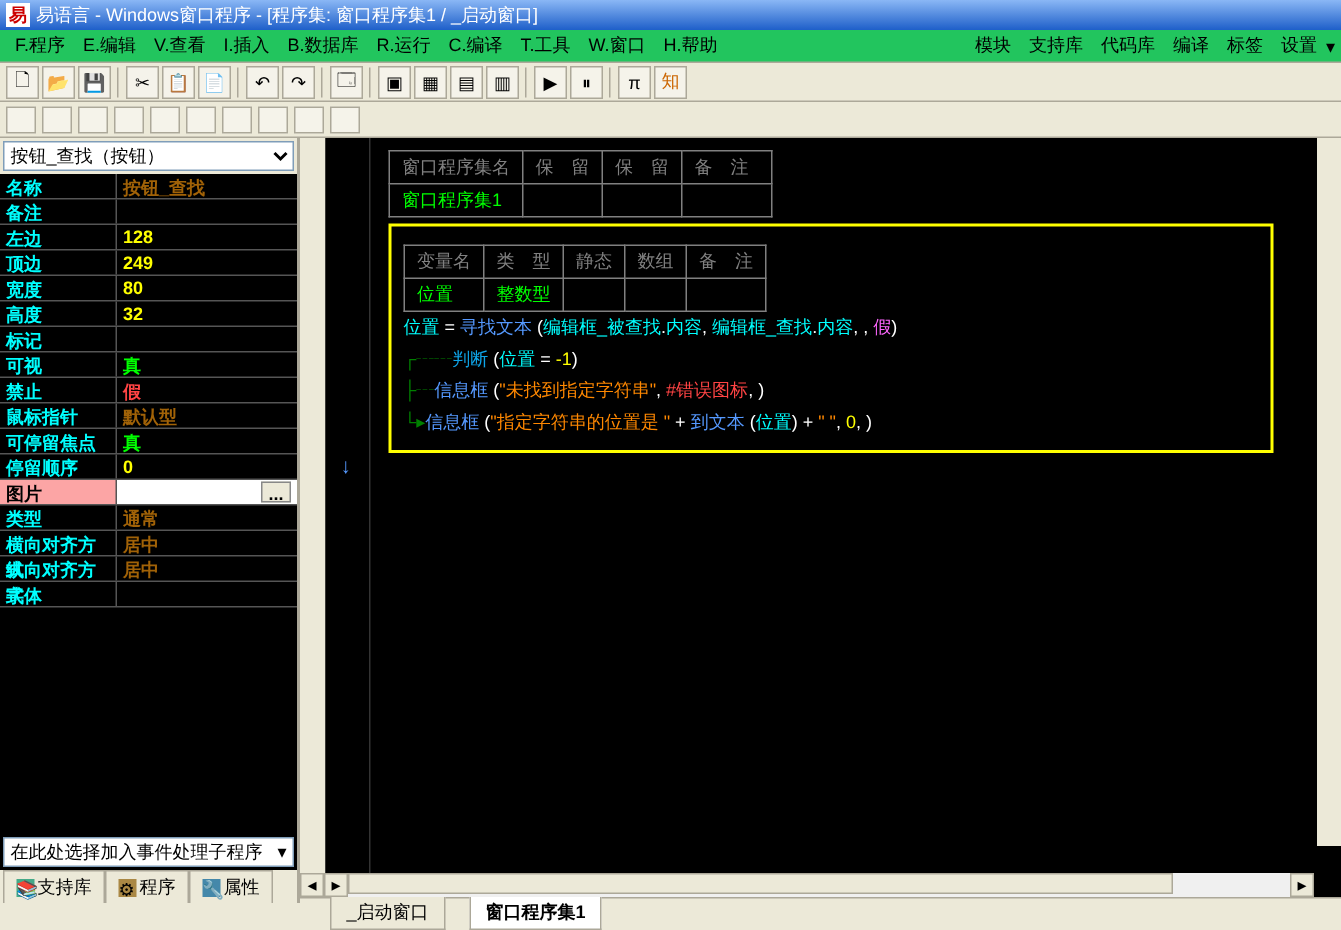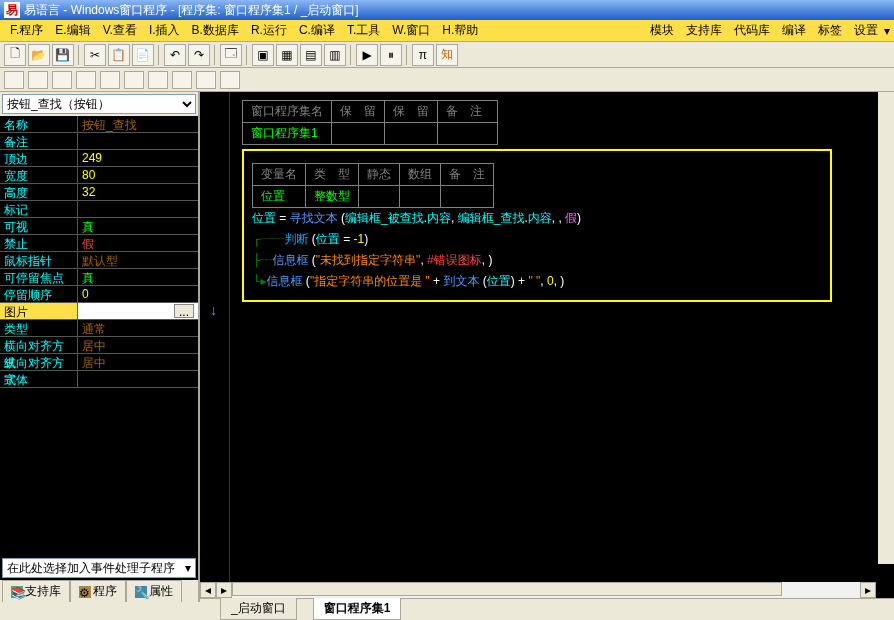--- a/index.html
+++ b/index.html
@@ -1,34 +1,34 @@
 <!DOCTYPE html>
 <html><head>
 <meta charset="utf-8">
 <style>
 * { margin: 0; padding: 0; box-sizing: border-box; font-family: "SimSun", "宋体", sans-serif; font-size: 12px; }
 body { background: #ece9d8; width: 894px; height: 620px; overflow: hidden; }
 .titlebar { background: linear-gradient(#8ab7f5, #1e5fc9); height: 20px; display: flex; align-items: center; padding: 0 4px; color: #fff; }
 .titlebar .logo { width: 16px; height: 16px; background: #fff; color: #c00; display: inline-flex; align-items: center; justify-content: center; font-weight: bold; margin-right: 4px; }
-.menubar { background: #fde047; height: 22px; display: flex; align-items: center; padding: 0 4px; border-bottom: 1px solid #aca899; }
+.menubar { background: #22c55e; height: 22px; display: flex; align-items: center; padding: 0 4px; border-bottom: 1px solid #aca899; }
 .menubar .mi { padding: 2px 6px; cursor: default; }
 .menubar .spacer { flex: 1; }
 .toolbar { background: #ece9d8; height: 26px; display: flex; align-items: center; padding: 2px 4px; border-bottom: 1px solid #aca899; gap: 2px; }
 .toolbar .tb { width: 22px; height: 22px; border: 1px solid #aca899; background: #f5f3ea; display: inline-flex; align-items: center; justify-content: center; cursor: default; }
 .toolbar .sep { width: 2px; height: 20px; border-left: 1px solid #aca899; margin: 0 2px; }
 .toolbar2 { background: #ece9d8; height: 24px; display: flex; align-items: center; padding: 2px 4px; border-bottom: 1px solid #aca899; gap: 4px; }
 .toolbar2 .tb2 { width: 20px; height: 18px; border: 1px solid #aca899; background: #f5f3ea; }
-.main { display: flex; height: 510px; }
+.main { display: flex; height: 510px; gap: 17px; }
 .left-panel { width: 200px; background: #000; border-right: 2px solid #aca899; display: flex; flex-direction: column; }
 .sel-wrap { padding: 2px; background: #ece9d8; }
 .selector { width: 100%; height: 20px; background: #fff; border: 1px solid #7f9db9; font-size: 12px; }
-.props { flex: 1; overflow: auto; }
+.props { flex: 1; overflow: auto; font-weight: bold; }
 .prow { display: flex; height: 17px; border-bottom: 1px solid #555; }
 .pname { width: 78px; color: #00ffff; padding: 1px 4px; border-right: 1px solid #555; }
-.pname.sel { background: #fde047; color: #000; }
+.pname.sel { background: #fca5a5; color: #000; }
 .pval { flex: 1; padding: 1px 4px; }
 .pval.sel { background: #fff; color: #000; display: flex; }
 .pval .dots { margin-left: auto; padding: 0 4px; background: #ece9d8; color: #000; border: 1px solid #888; }
 .c-magenta { color: #a16207; }
 .c-yellow { color: #ffff00; }
 .c-green { color: #00ff00; }
 .c-red { color: #ff4444; }
 .left-bot-sel { background: #fff; border: 1px solid #7f9db9; margin: 2px; height: 20px; display: flex; align-items: center; padding: 0 4px; }
 .left-bot-sel span:last-child { margin-left: auto; }
 .left-tabs { background: #ece9d8; height: 22px; display: flex; align-items: flex-end; padding: 0 2px; }
@@ -141,20 +141,24 @@
     <div class="props" id="props-container">
         <div class="prow">
           <div class="pname">名称</div>
           <div class="pval c-magenta">按钮_查找</div>
         </div>
         <div class="prow">
           <div class="pname">备注</div>
           <div class="pval "></div>
         </div>
         <div class="prow">
+          <div class="pname">左边</div>
+          <div class="pval c-yellow">128</div>
+        </div>
+        <div class="prow">
           <div class="pname">顶边</div>
           <div class="pval c-yellow">249</div>
         </div>
         <div class="prow">
           <div class="pname">宽度</div>
           <div class="pval c-yellow">80</div>
         </div>
         <div class="prow">
           <div class="pname">高度</div>
           <div class="pval c-yellow">32</div>

